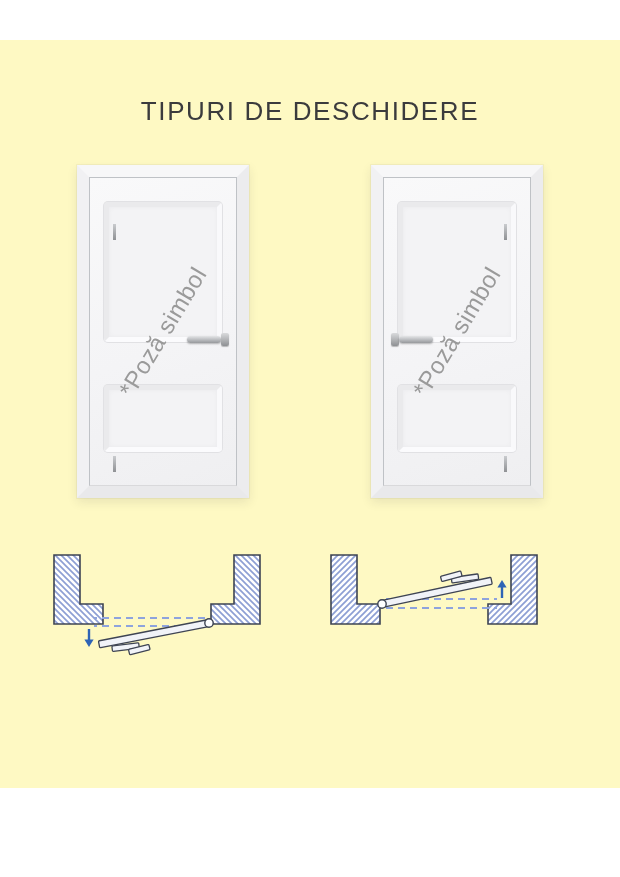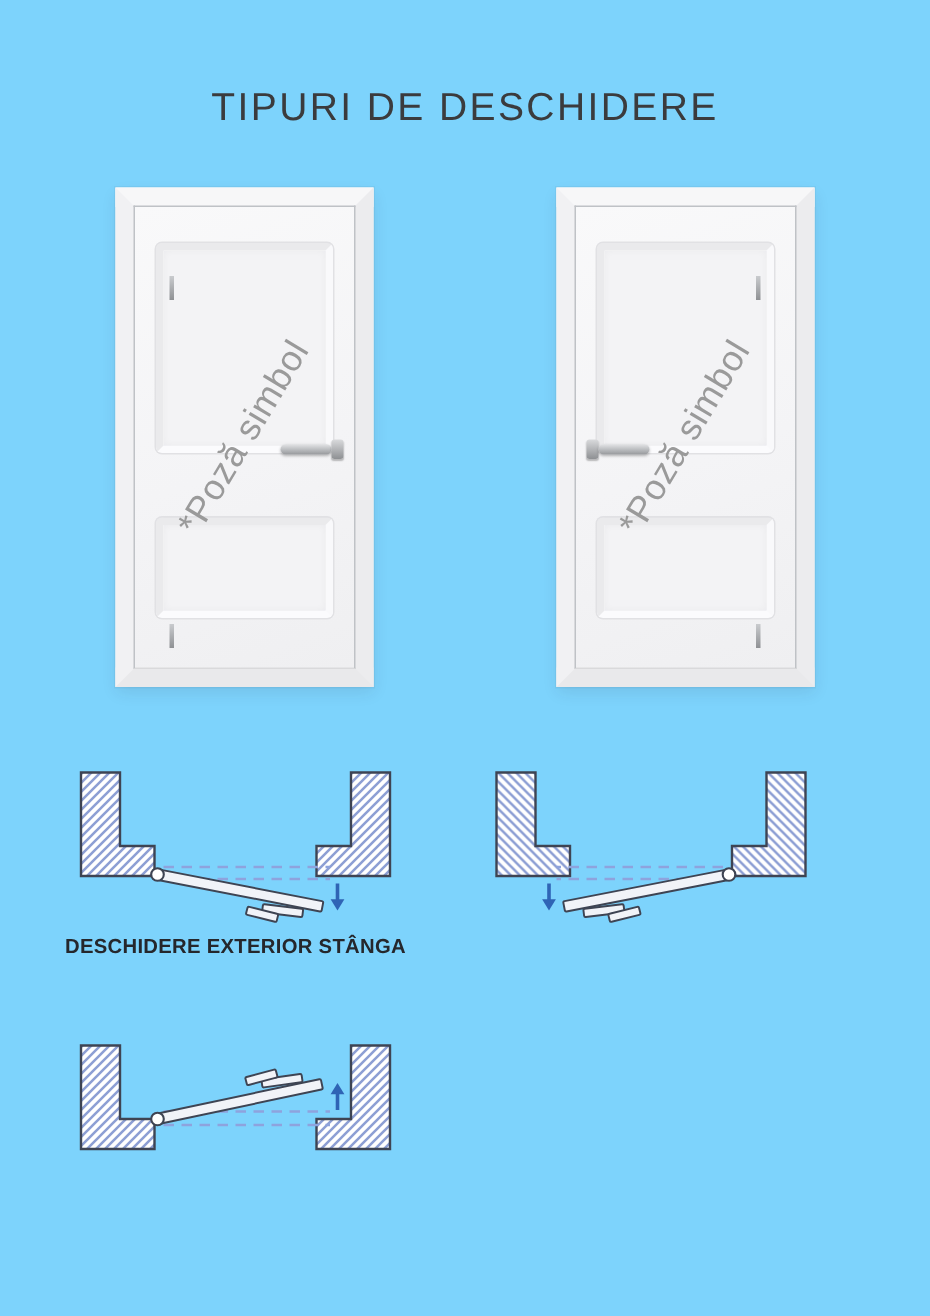--- a/index.html
+++ b/index.html
@@ -1,17 +1,17 @@
 <!DOCTYPE html>
 <html style="--title-text: #3b3b3d; --label-text: #25272c; --hatch: #8d9fd4; --wall-outline: #3e4453; --dashed-line: #8ea3dd; --arrow: #2f64b5; --watermark-text: #9a9a9a;"><head>
 <meta charset="utf-8">
 <style>
   html,body{margin:0;padding:0;background:#ffffff;}
   body{width:620px;height:877px;overflow:hidden;font-family:"Liberation Sans",sans-serif;}
-  .canvas{position:relative;width:620px;height:877px;background:#7dd3fc;}
+  .canvas{position:relative;width:620px;height:748px;background:#fef9c3;margin-top:40px;}
 
   
   .title{
     margin:0;padding-top:56px;text-align:center;
     font-size:26px;font-weight:300;letter-spacing:1.6px;
     color:var(--title-text,#3b3b3d);
   }
 
   
   .doors-row{margin-top:38px;display:flex;justify-content:center;gap:122px;}
@@ -163,26 +163,20 @@
         <span class="hinge-mark hinge-top"></span>
         <span class="hinge-mark hinge-bottom"></span>
       </div>
       <div class="watermark">*Poză simbol</div>
     </div>
 
   </div>
 
   <div class="diagrams-grid">
 
-    <figure class="diagram exterior">
-      <svg width="210" height="105" viewBox="0 0 210 105">
-        <use href="#geom-ext"></use>
-      </svg>
-      <figcaption>DESCHIDERE EXTERIOR STÂNGA</figcaption>
-    </figure>
 
     <figure class="diagram exterior">
       <svg width="210" height="105" viewBox="0 0 210 105">
         <use href="#geom-ext" transform="translate(210,0) scale(-1,1)"></use>
       </svg>
     </figure>
 
     <figure class="diagram interior">
       <svg width="210" height="78" viewBox="0 0 210 78">
         <use href="#geom-int"></use>

